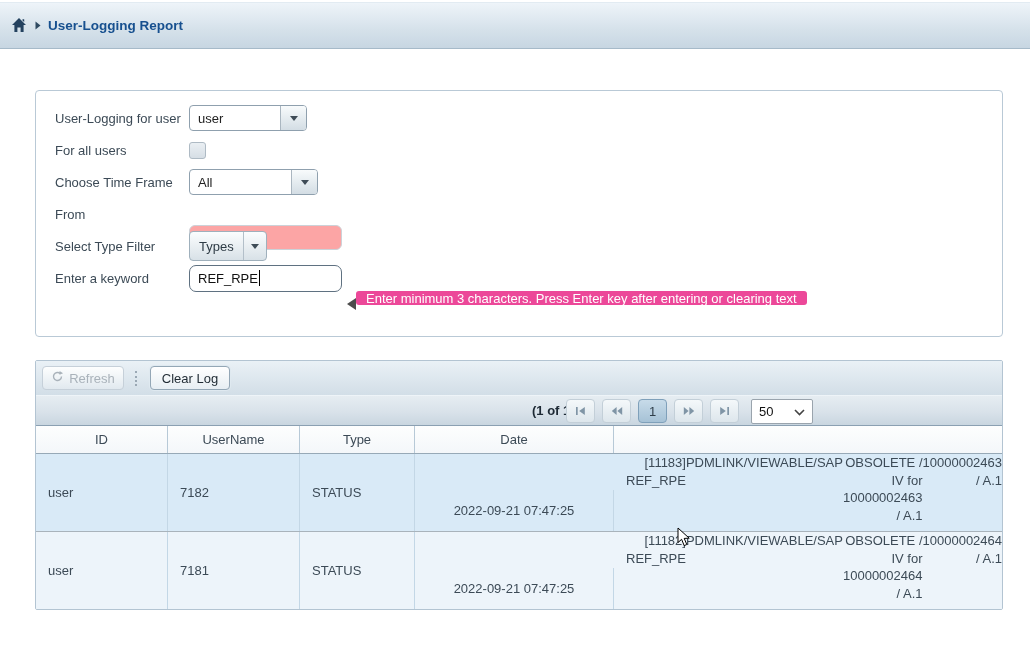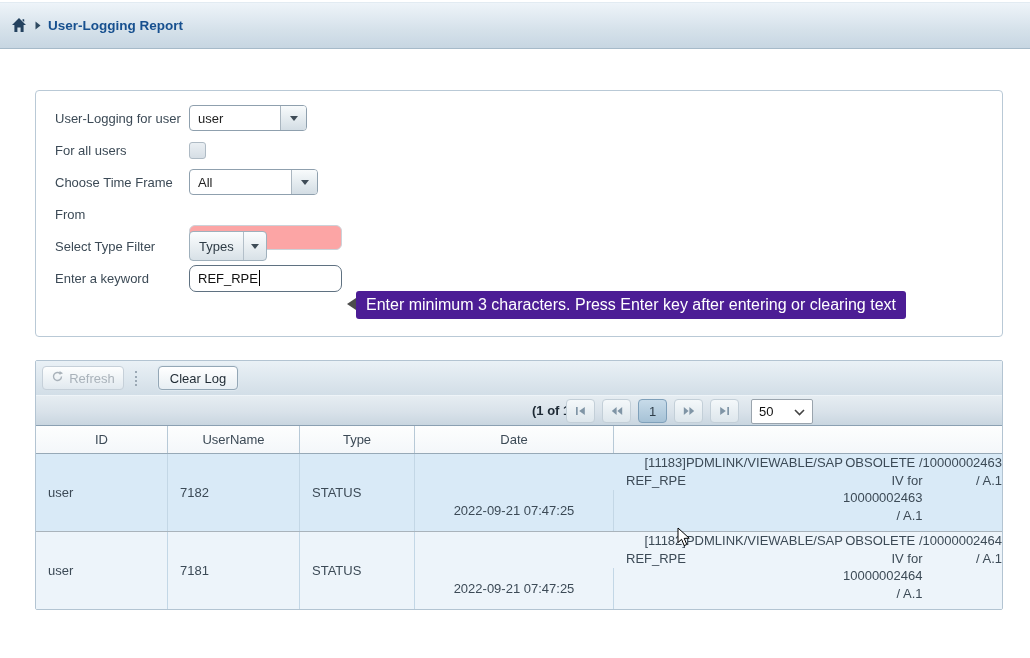--- a/index.html
+++ b/index.html
@@ -41,33 +41,33 @@
   .split-btn { display:flex; height:30px; border:1px solid #9fb0bc; border-radius:4px;
     background:linear-gradient(#fbfdfe, #d8e1e7); overflow:hidden; cursor:pointer; color:#2f3c46; }
   .split-btn .txt { padding:0 9px; display:flex; align-items:center; }
   .split-btn .arr { width:23px; border-left:1px solid #b3bfc9; display:flex; align-items:center; justify-content:center; }
 
   .kw-input { width:153px; height:27px; border:1px solid #5f7181; border-radius:7px;
     background:#fff; padding:0 8px; display:flex; align-items:center; color:#111; cursor:text; }
   .caret { display:inline-block; width:1px; height:16px; background:#000; margin-left:1px; }
 
   
-  .tooltip { position:absolute; left:356px; top:291px; height:28px; background:#4c1d95;
-    border-radius:3px; color:#fff; font-size:16px; display:flex; align-items:center;
+  .tooltip { position:absolute; left:356px; top:291px; height:14px; background:#ec4899;
+    border-radius:3px; color:#fff; font-size:13px; display:flex; align-items:center;
     padding:0 10px; white-space:nowrap; }
   .tooltip-arrow { position:absolute; left:347px; top:298px; width:0; height:0;
     border-top:6px solid transparent; border-bottom:6px solid transparent; border-right:9px solid #4c4c4c; }
 
   
   .table-panel { position:absolute; left:35px; top:360px; width:968px; height:250px;
     border:1px solid #b3c4d2; border-radius:2px; background:#fff; overflow:hidden; }
 
   .toolbar { height:34px; background:linear-gradient(#eaf1f6, #d2dee7);
     display:flex; align-items:center; }
-  .btn { height:24px; border-radius:4px; display:flex; align-items:center; justify-content:center; gap:5px;margin-left:8px; }
+  .btn { height:24px; border-radius:4px; display:flex; align-items:center; justify-content:center; gap:5px; }
   .btn-refresh { margin-left:6px; width:82px; border:1px solid #c6d0d9;
     background:linear-gradient(#fdfefe, #e1e9ef); color:#a9b2ba; }
   .grip { width:2px; height:15px; border-left:2px dotted #9aa8b4; margin:0 13px 0 11px; }
   .btn-clear { width:80px; border:1px solid #94a7b6; background:linear-gradient(#ffffff, #e7eef3);
     color:#1f2a33; cursor:pointer; box-shadow:0 0 0 1px #dfe9f0; }
 
   .pagebar { position:relative; height:31px; background:linear-gradient(#e6edf2, #d9e2ea 55%, #c9d6e0);
     border-top:1px solid #eef4f8; border-bottom:1px solid #8ba0b2; }
   .page-status { position:absolute; left:448px; top:0; height:100%; display:flex; align-items:center;
     font-weight:bold; color:#1d2934;margin-left:48px; }

